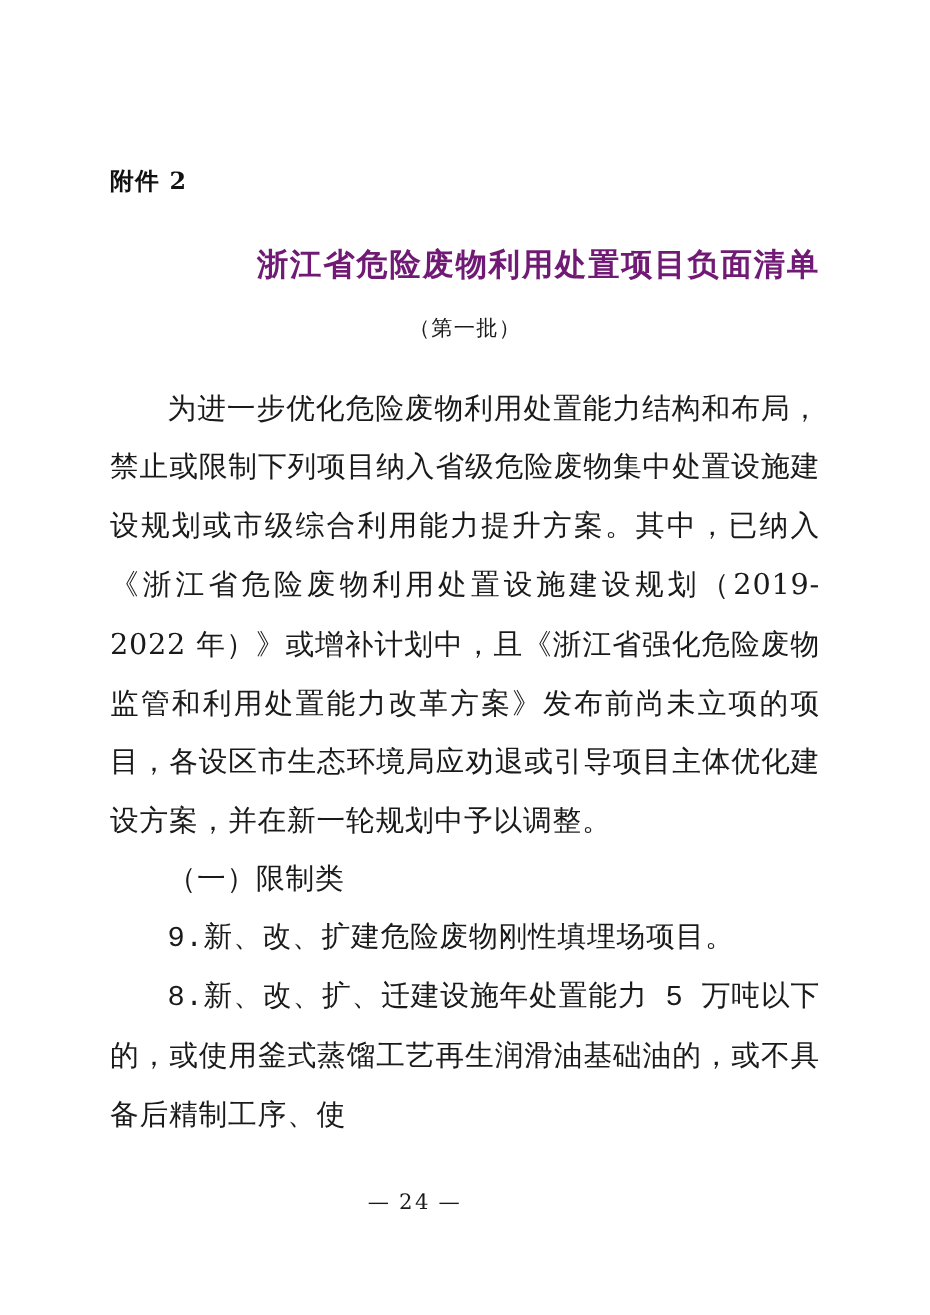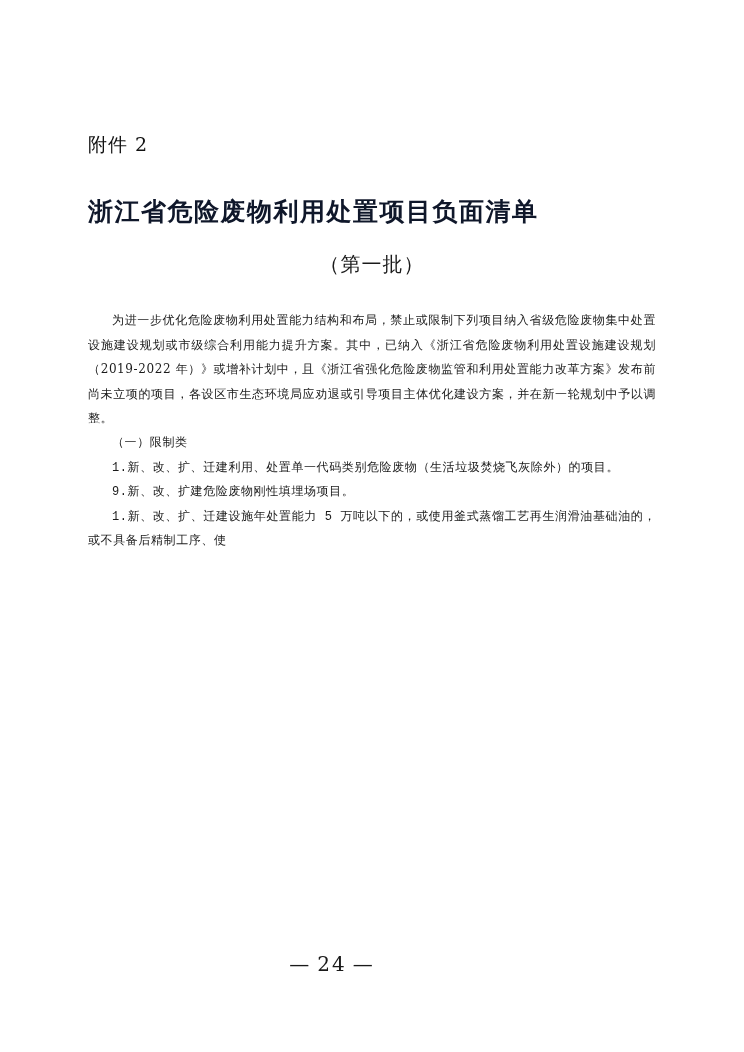--- a/index.html
+++ b/index.html
@@ -25,64 +25,64 @@
     padding: 0;
   }
   .content {
     position: absolute;
     left: 88px;
     top: 132px;
     width: 568px;
   }
   .attachment-label {
     font-family: "DejaVu Serif", "Liberation Serif", serif;
-    font-weight: normal;
+    font-weight: bold;
     font-size: 19px;
     letter-spacing: 1px;
     color: #111;
     margin: 0 0 36px 0;
   }
   .doc-title {
-    text-align: left;
+    text-align: right;
     font-family: "DejaVu Serif", "Liberation Serif", serif;
     font-weight: bold;
     font-size: 25px;
     letter-spacing: 1.5px;
-    color: #0f172a;
+    color: #701a75;
     margin: 0 0 22px 0;
     line-height: 1.4;
   }
   .doc-subtitle {
     text-align: center;
-    font-size: 20px;
+    font-size: 17px;
     letter-spacing: 1px;
     color: #1a1a1a;
     margin: 0 0 30px 0;
   }
   p.body-text {
-    font-size: 12px;
+    font-size: 23px;
     line-height: 2.05;
     letter-spacing: 0.6px;
     text-align: justify;
     text-justify: inter-ideograph;
     margin: 0;
     text-indent: 2em;
     color: #1a1a1a;
   }
   p.body-text + p.body-text {
     margin-top: 0;
     font-family: Liberation Mono, monospace;
   }
   .footer {
     position: absolute;
     left: 0;
     top: 952px;
     width: 664px;
     text-align: center;
-    font-size: 20px;
+    font-size: 17px;
     letter-spacing: 2px;
     color: #1a1a1a;
   }
   .footer .dash {
     display: inline-block;
     padding: 0 6px;
   }
 </style>
 </head>
 <body>
@@ -92,23 +92,22 @@
   <div class="content">
 
     <div class="attachment-label">附件 2</div>
 
     <h1 class="doc-title">浙江省危险废物利用处置项目负面清单</h1>
 
     <div class="doc-subtitle">（第一批）</div>
 
     <p class="body-text">为进一步优化危险废物利用处置能力结构和布局，禁止或限制下列项目纳入省级危险废物集中处置设施建设规划或市级综合利用能力提升方案。其中，已纳入《浙江省危险废物利用处置设施建设规划（2019-2022 年）》或增补计划中，且《浙江省强化危险废物监管和利用处置能力改革方案》发布前尚未立项的项目，各设区市生态环境局应劝退或引导项目主体优化建设方案，并在新一轮规划中予以调整。</p>
     <p class="body-text">（一）限制类</p>
-    <p class="body-text">1.新、改、扩、迁建利用、处置单一代码类别危险废物（生活垃圾焚烧飞灰除外）的项目。</p>
     <p class="body-text">9.新、改、扩建危险废物刚性填埋场项目。</p>
-    <p class="body-text">1.新、改、扩、迁建设施年处置能力 5 万吨以下的，或使用釜式蒸馏工艺再生润滑油基础油的，或不具备后精制工序、使</p>
+    <p class="body-text">8.新、改、扩、迁建设施年处置能力 5 万吨以下的，或使用釜式蒸馏工艺再生润滑油基础油的，或不具备后精制工序、使</p>
 
   </div>
 
   <div class="footer">
     <span class="dash">—</span><span>24</span><span class="dash">—</span>
   </div>
 
 </div>
 
 </body></html>

